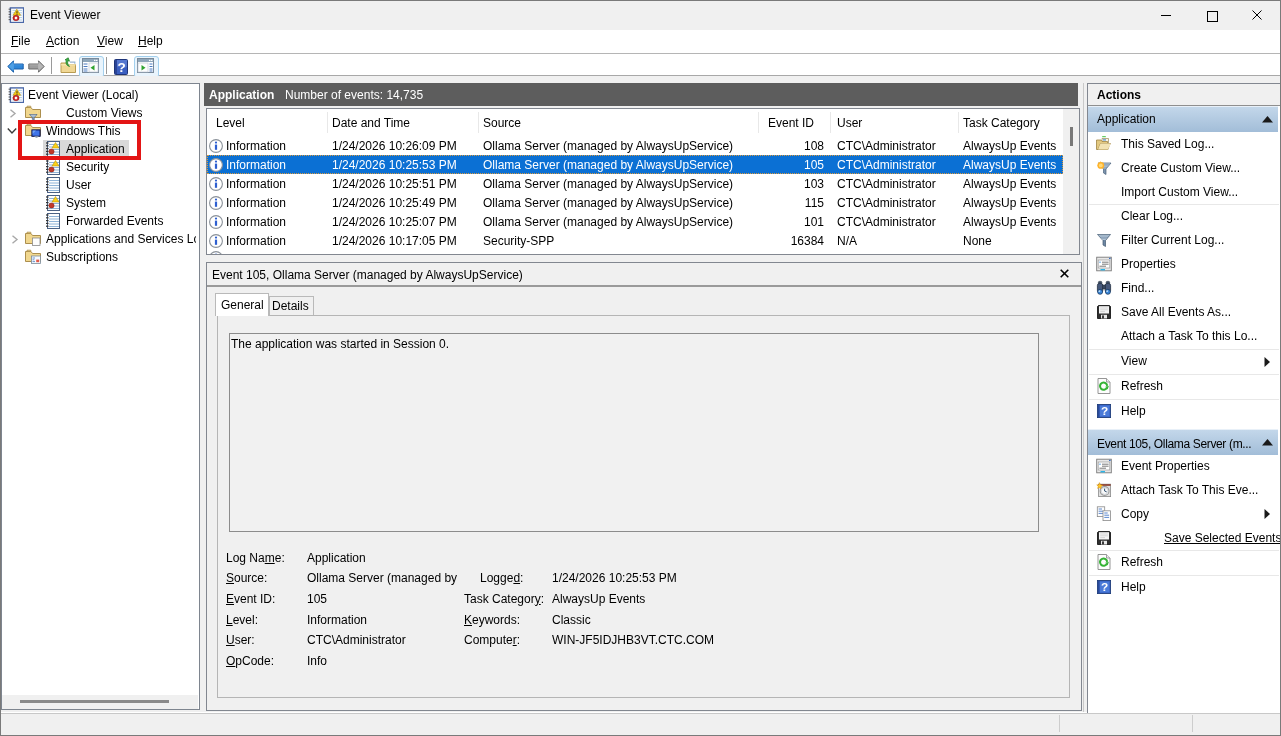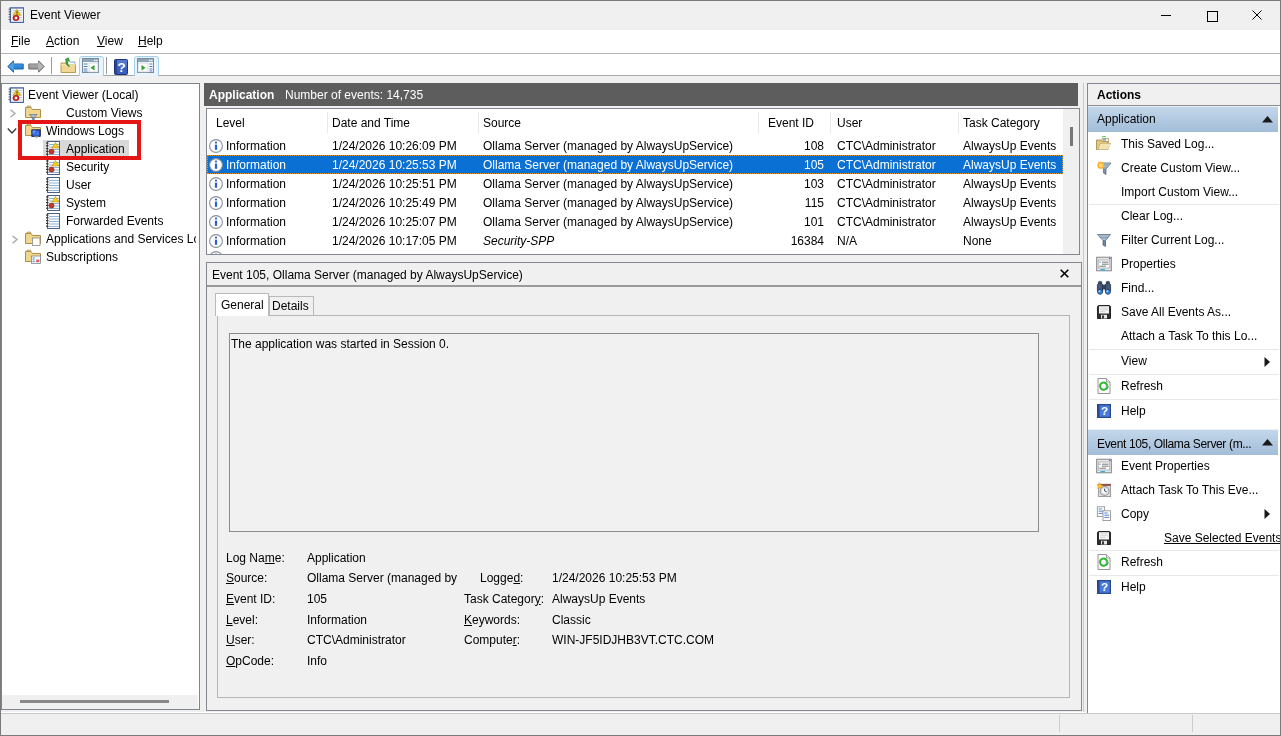--- a/index.html
+++ b/index.html
@@ -276,21 +276,21 @@
       <use href="#folder-filter"></use>
     </svg>
   <div class="t" style="left:46px;top:103px;margin-left:20px;">Custom Views</div>
 
   <svg class="a" style="left:7px;top:126px" width="10" height="8">
       <path class="chevx" d="M0.8 1.5 L5 6 L9.2 1.5"></path>
     </svg>
   <svg class="a" style="left:25px;top:122px" width="16" height="16">
       <use href="#folder-monitor"></use>
     </svg>
-  <div class="t" style="left:46px;top:121px;">Windows Logs</div>
+  <div class="t" style="left:46px;top:121px;">Windows This</div>
 
   <div class="a" style="left:43px;top:139px;width:86px;height:18px;background:#d9d9d9;"></div>
   <svg class="a" style="left:45px;top:140px" width="16" height="16">
       <use href="#log-alert"></use>
     </svg>
   <div class="t" style="left:66px;top:139px;">Application</div>
 
   <svg class="a" style="left:45px;top:158px" width="16" height="16">
       <use href="#log-alert"></use>
     </svg>
@@ -400,21 +400,21 @@
   <div class="t" style="left:483px;top:212.5px;">Ollama Server (managed by AlwaysUpService)</div>
   <div class="t" style="left:758px;top:212.5px;width:66px;text-align:right;">101</div>
   <div class="t" style="left:837px;top:212.5px;">CTC\Administrator</div>
   <div class="t" style="left:963px;top:212.5px;">AlwaysUp Events</div>
 
   <svg class="a" style="left:209px;top:234px" width="14" height="14">
       <use href="#info"></use>
     </svg>
   <div class="t" style="left:226px;top:231.5px;">Information</div>
   <div class="t" style="left:332px;top:231.5px;">1/24/2026 10:17:05 PM</div>
-  <div class="t" style="left:483px;top:231.5px;font-style:italic;">Security-SPP</div>
+  <div class="t" style="left:483px;top:231.5px;">Security-SPP</div>
   <div class="t" style="left:758px;top:231.5px;width:66px;text-align:right;">16384</div>
   <div class="t" style="left:837px;top:231.5px;">N/A</div>
   <div class="t" style="left:963px;top:231.5px;">None</div>
 
   <div class="a" style="left:209px;top:251px;width:14px;height:3px;overflow:hidden;">
       <svg width="14" height="14">
         <use href="#info"></use>
       </svg>
     </div>
 </div>

